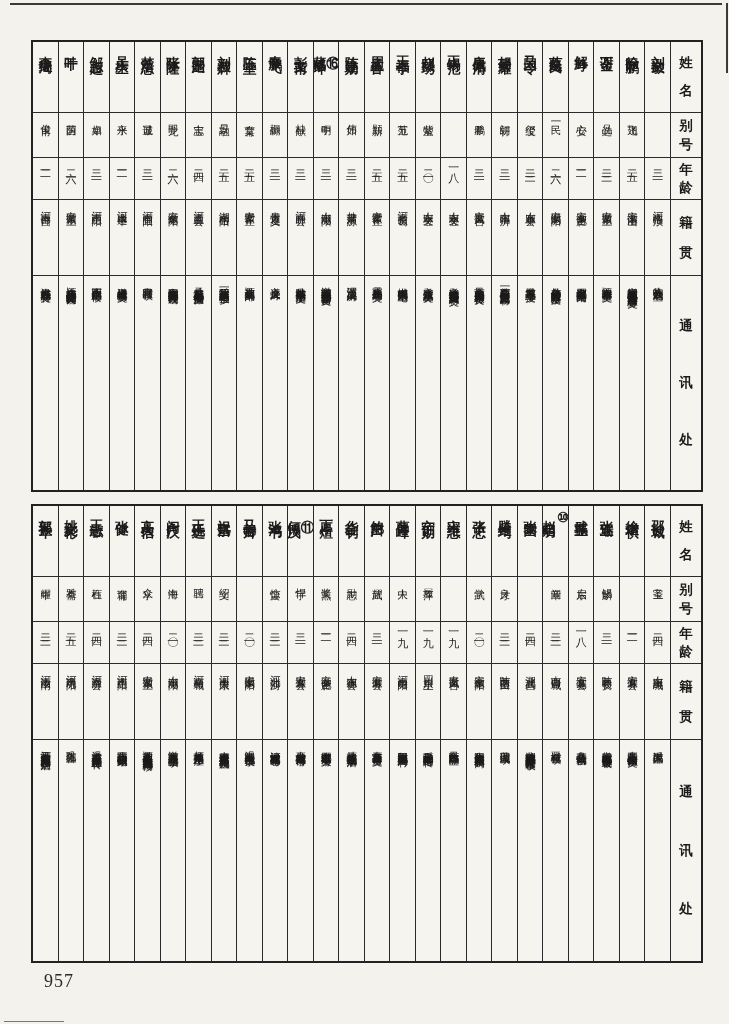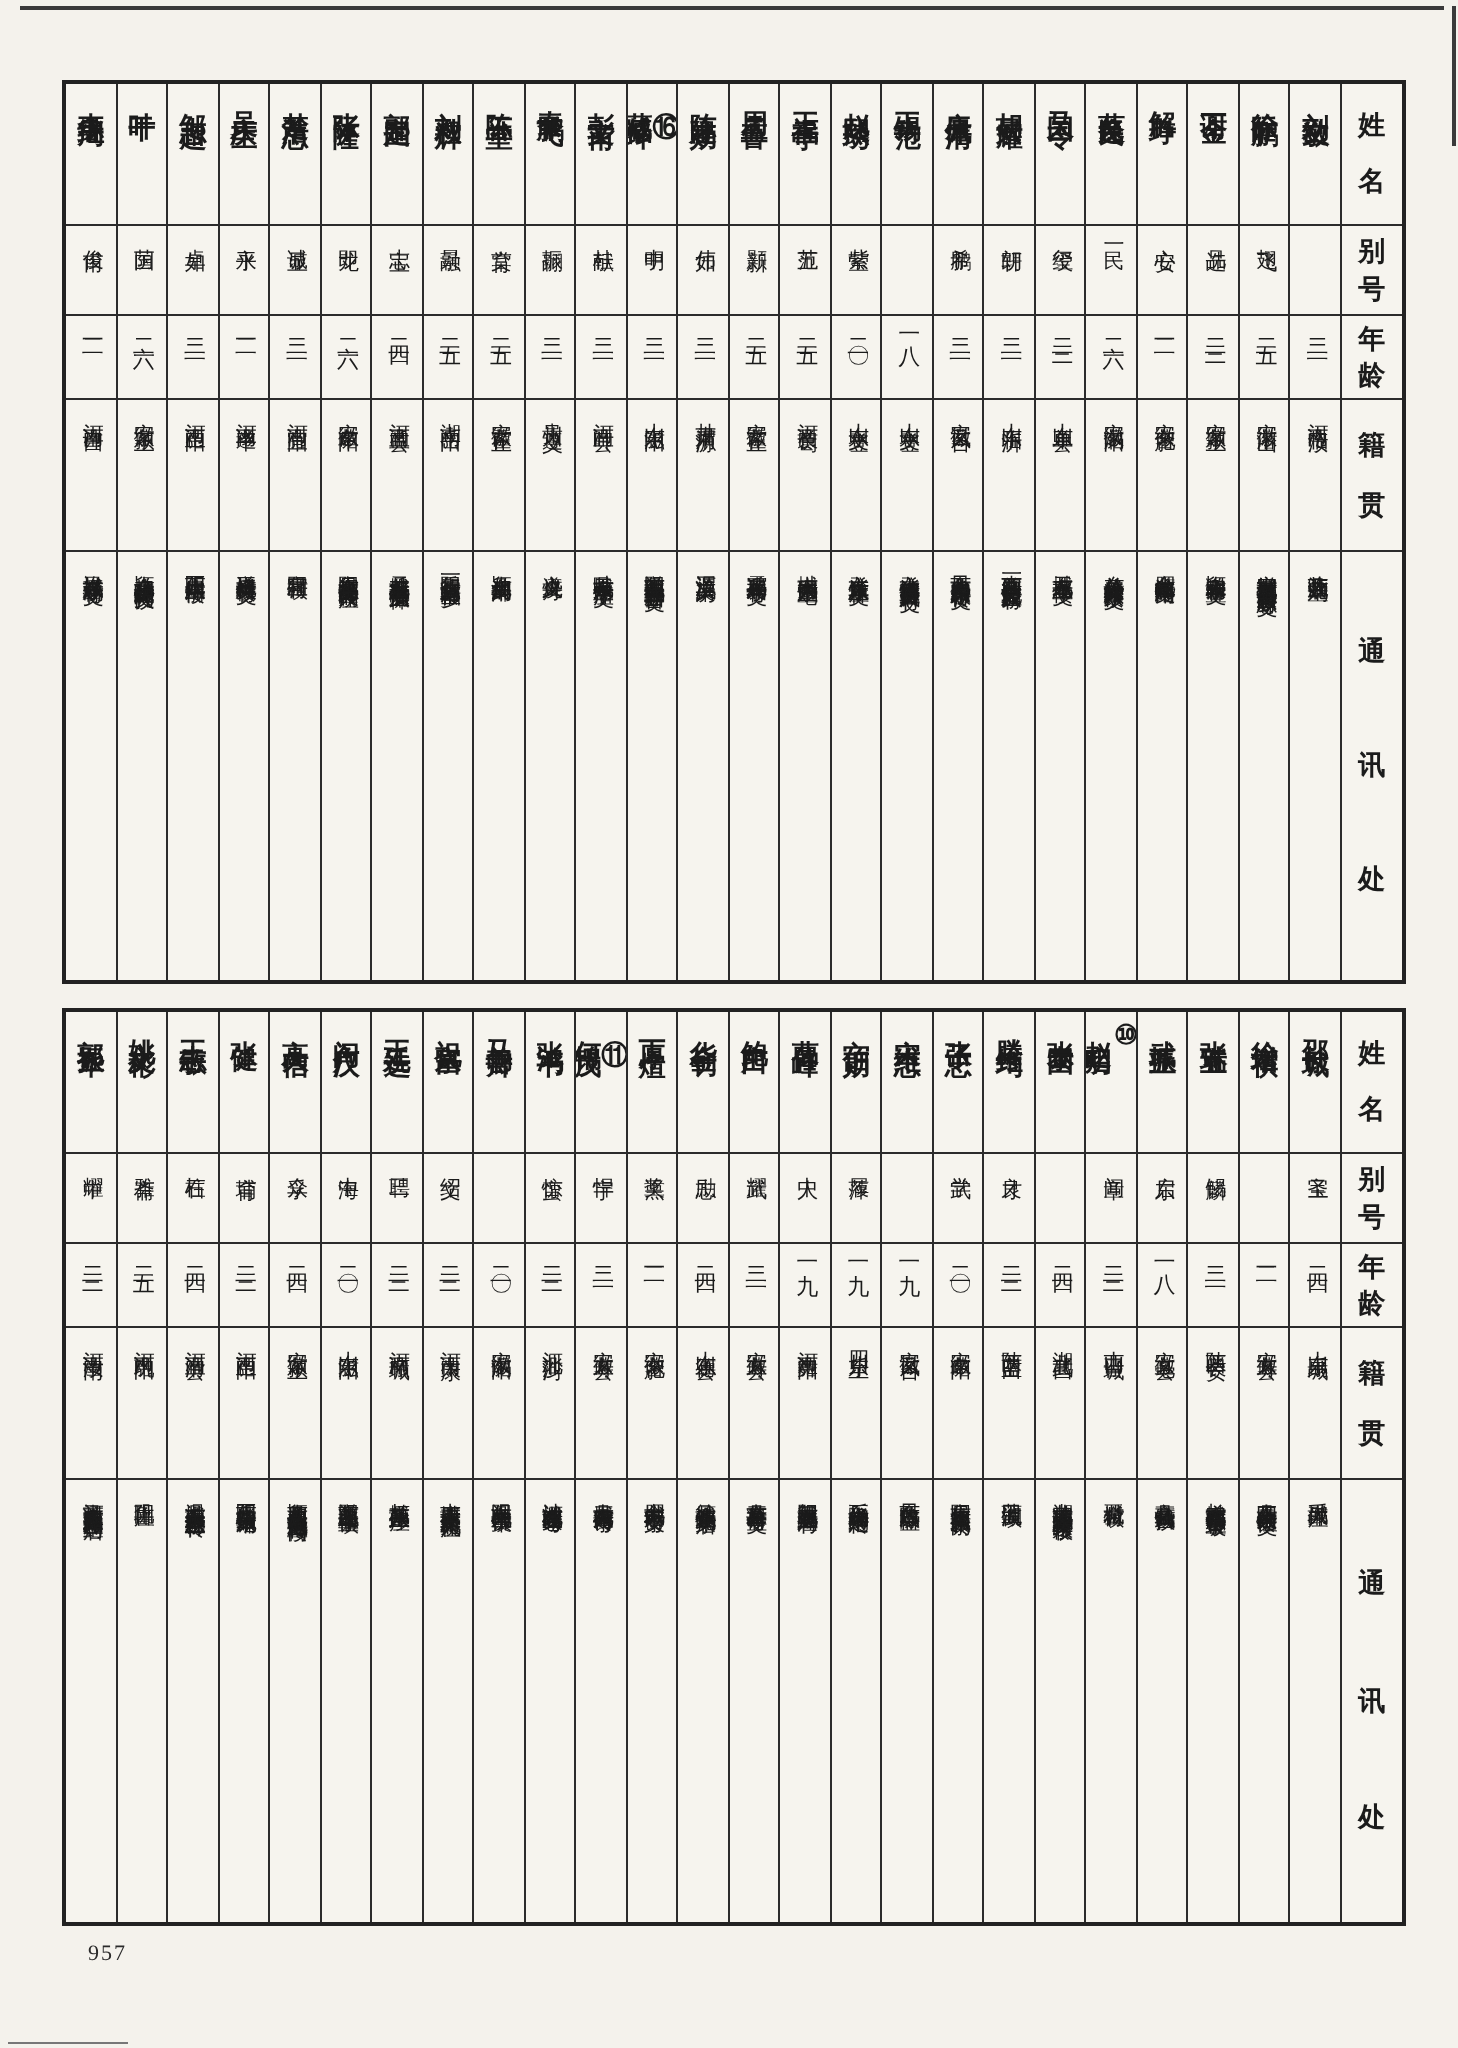--- a/index.html
+++ b/index.html
@@ -54,21 +54,21 @@
 
   .hcell{
     display:flex;flex-direction:column;align-items:center;justify-content:space-evenly;
     font-weight:bold;font-size:13.5px;overflow:hidden;box-sizing:border-box;
   }
   .hcell + .hcell{border-top:1px solid #2b2b2b;}
   .hcell span{display:block;line-height:1;}
 
   .page-number{
     position:absolute;left:44px;top:971px;
-    font-size:11px;letter-spacing:1px;color:#2a2a2a;
+    font-size:18px;letter-spacing:1px;color:#2a2a2a;
     font-family:"Liberation Serif","DejaVu Serif",serif;
   }
 </style>
 </head>
 <body>
 
 <div class="page">
   <div class="edge-top"></div>
   <div class="edge-right"></div>
   <div class="edge-bottom"></div>

